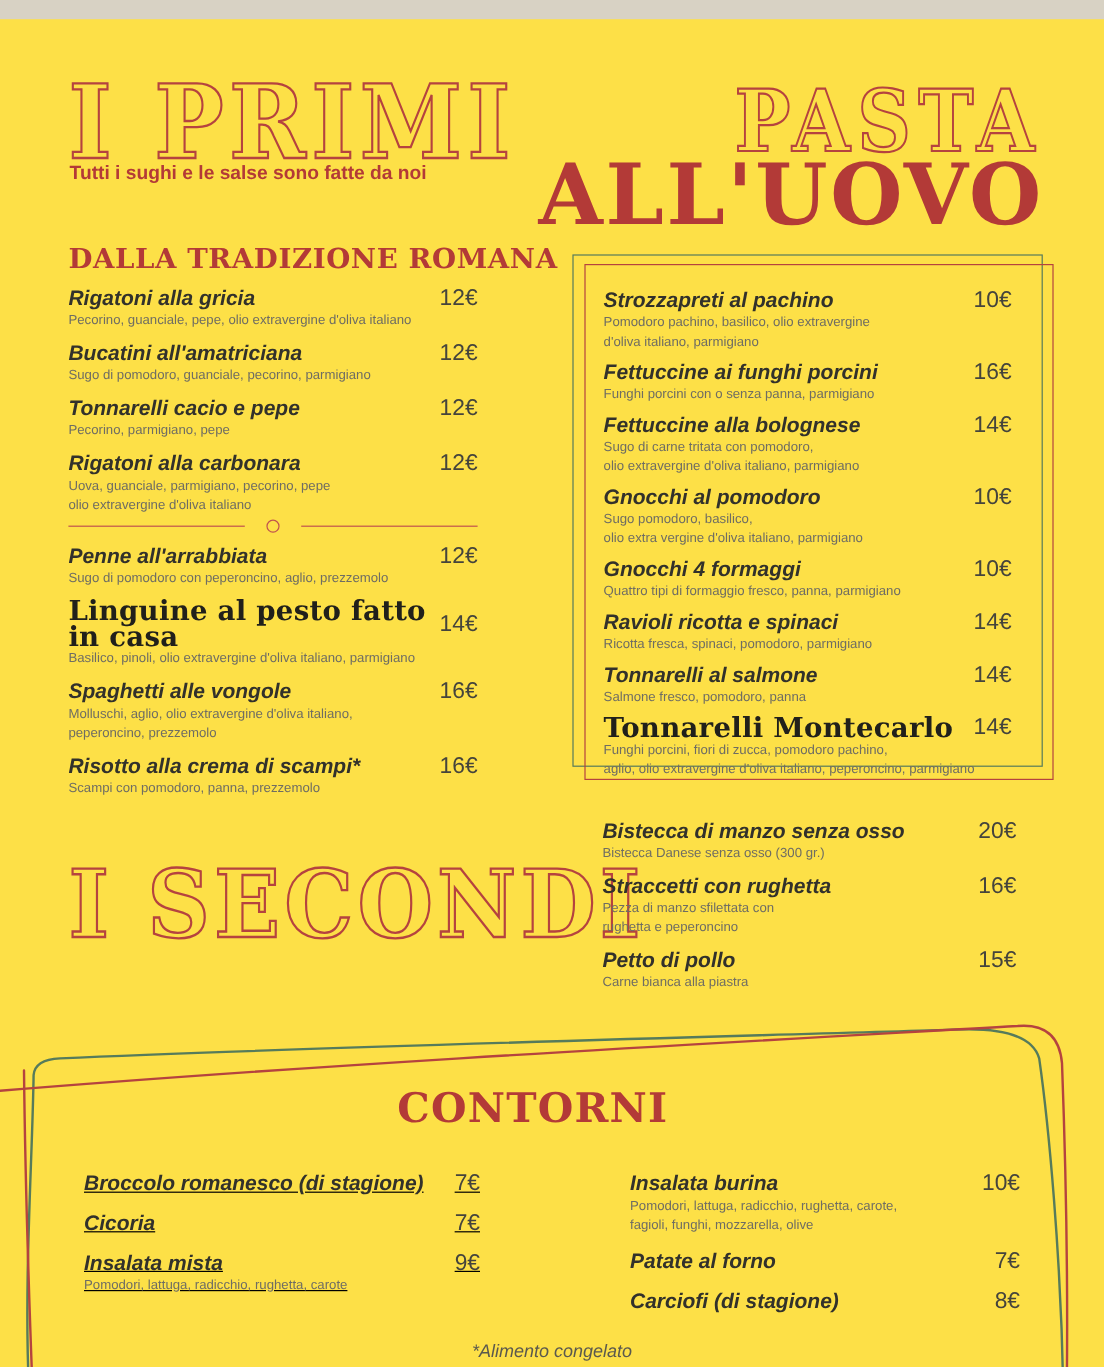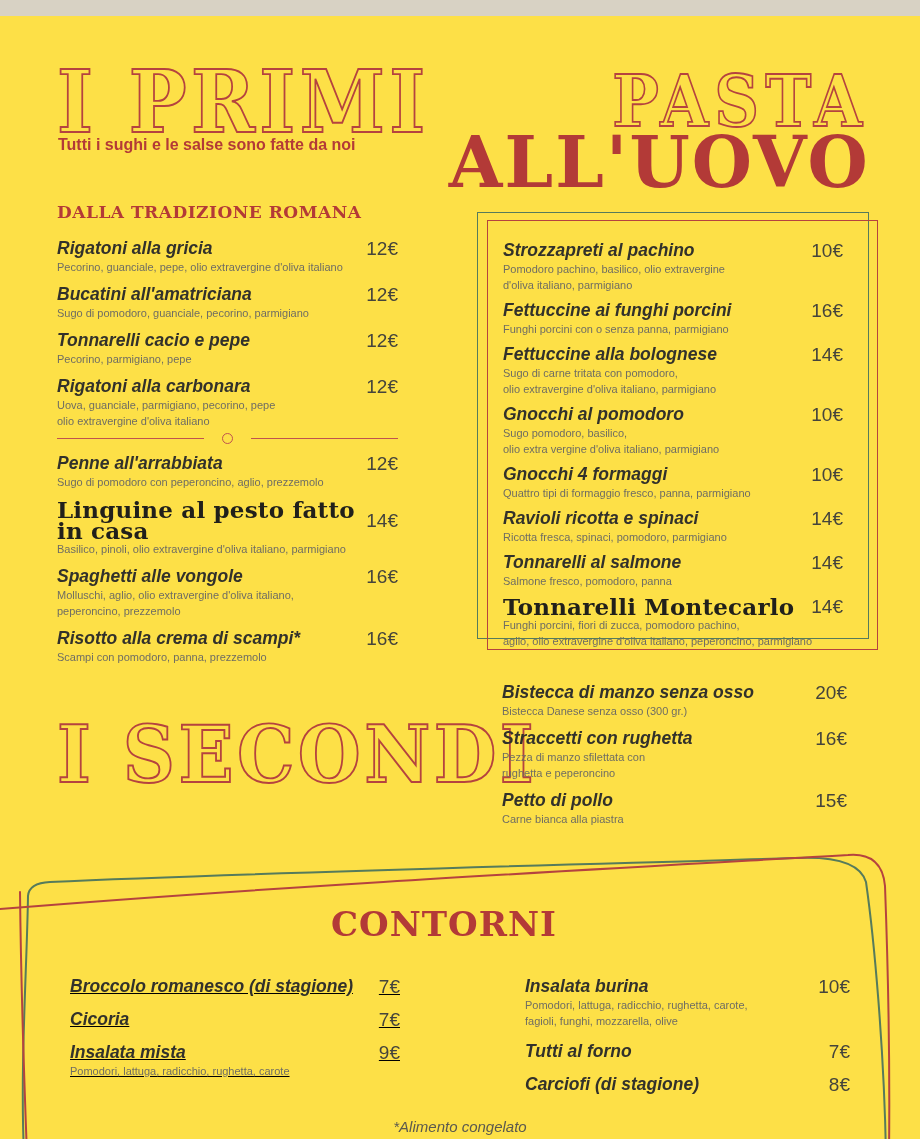--- a/index.html
+++ b/index.html
@@ -12,21 +12,21 @@
   .display{font-family:"DejaVu Serif",serif;font-weight:700;line-height:1;white-space:nowrap;}
   .title-outline{color:#b5433f;}
   @supports (-webkit-text-stroke: 1px #000){
     .title-outline{color:transparent;-webkit-text-stroke:1.6px #b5433f;}
   }
   .title-solid{color:#b33a37;}
 
   .primi-title{position:absolute;left:57px;top:44px;font-size:70px;letter-spacing:4px;
     transform:scale(1.10,1.22);transform-origin:left top;}
   .primi-subtitle{position:absolute;left:58px;top:120px;font-size:16px;font-weight:700;color:#b33a37;}
-  .primi-heading{position:absolute;left:57px;top:186px;font-family:"DejaVu Serif",serif;font-weight:700;font-size:17px;color:#b33a37;letter-spacing:0.5px;}
+  .primi-heading{position:absolute;left:57px;top:186px;font-family:"DejaVu Serif",serif;font-weight:700;font-size:23px;color:#b33a37;letter-spacing:0.5px;}
 
   .pasta-title1{position:absolute;right:52px;top:50px;font-size:62px;letter-spacing:6px;
     transform:scale(1.0,1.15);transform-origin:right top;}
   .pasta-title2{position:absolute;right:50px;top:112px;font-size:64px;letter-spacing:2px;
     transform:scale(1.08,1.1);transform-origin:right top;}
 
   .secondi-title{position:absolute;left:57px;top:700px;font-size:64px;letter-spacing:3px;
     transform:scale(1.13,1.22);transform-origin:left top;}
 
   .contorni-title{position:absolute;left:0;top:888px;width:888px;text-align:center;
@@ -302,21 +302,21 @@
         <div class="item-head">
           <span class="item-name">Insalata burina</span>
           <span class="item-price">10€</span>
         </div>
         <div class="item-desc">Pomodori, lattuga, radicchio, rughetta, carote,
 fagioli, funghi, mozzarella, olive</div>
       </div>
 
       <div class="item">
         <div class="item-head">
-          <span class="item-name">Tutti al forno</span>
+          <span class="item-name">Patate al forno</span>
           <span class="item-price">7€</span>
         </div>
 
       </div>
 
       <div class="item">
         <div class="item-head">
           <span class="item-name">Carciofi (di stagione)</span>
           <span class="item-price">8€</span>
         </div>

